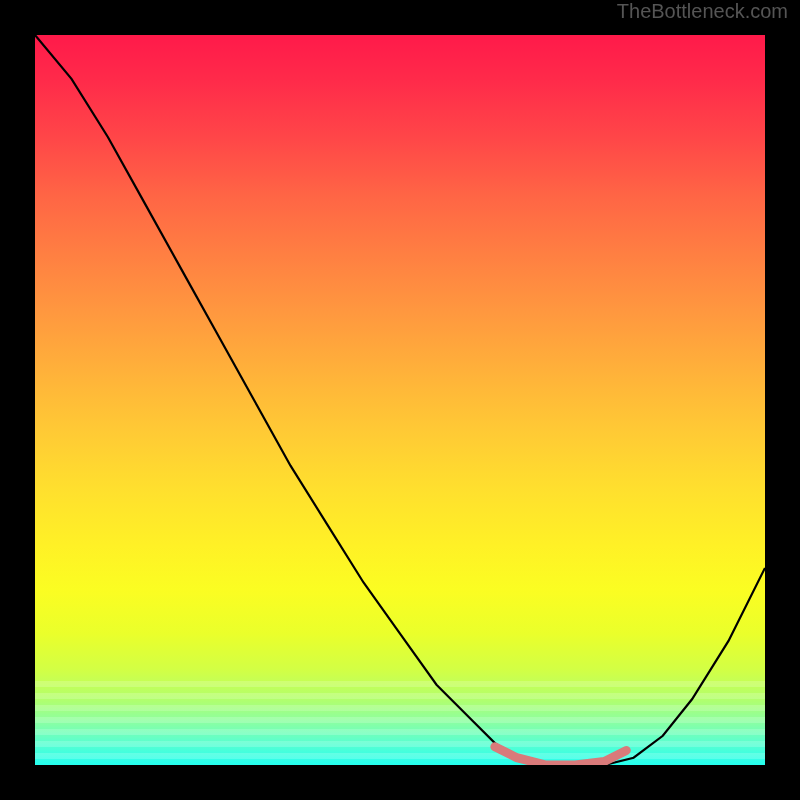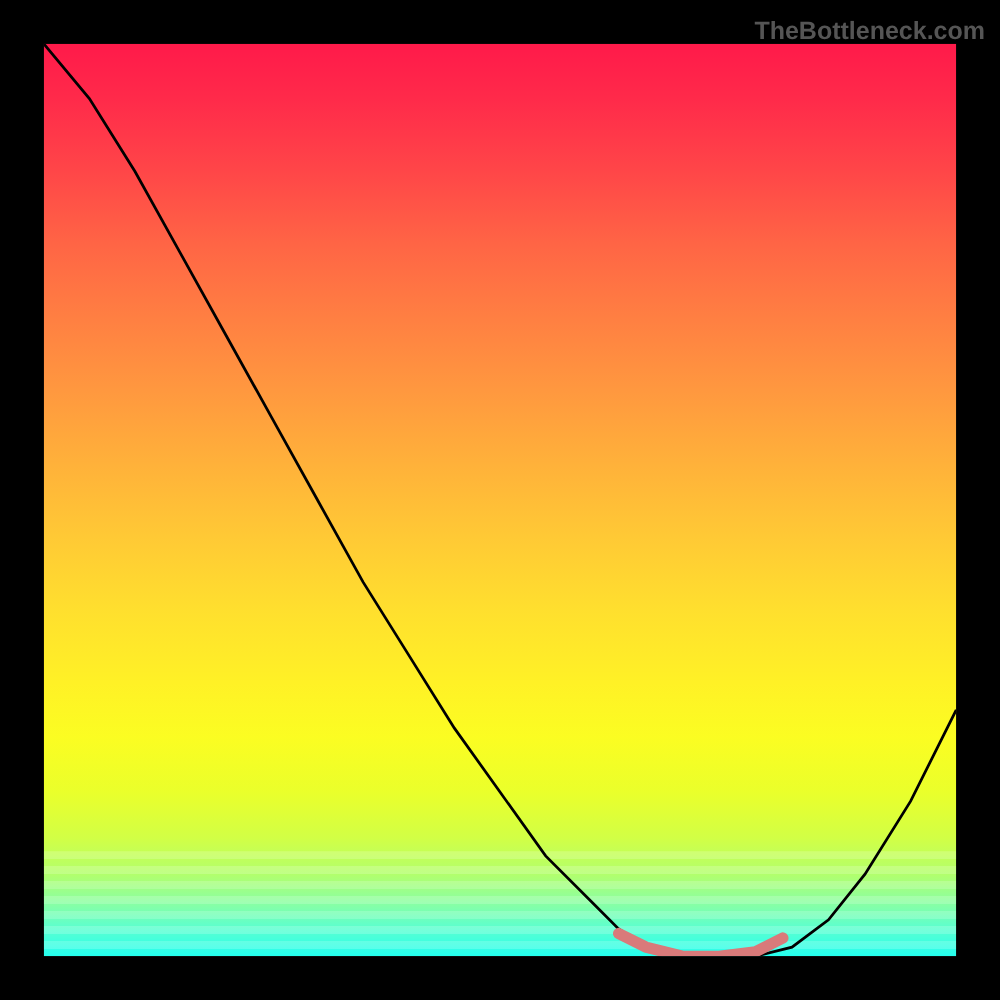--- a/index.html
+++ b/index.html
@@ -5,25 +5,25 @@
   * { margin: 0; padding: 0; box-sizing: border-box; }
   body {
     width: 800px;
     height: 800px;
     background: #000;
     position: relative;
     font-family: Arial, sans-serif;
   }
   .watermark {
     position: absolute;
-    top: 14px;
+    top: 0;
     right: 12px;
     color: #555;
     font-size: 20px;
-    font-weight: 700;
+    font-weight: 400;
     z-index: 10;
   }
   .plot-area {
     position: absolute;
     left: 35px;
     top: 35px;
     width: 730px;
     height: 730px;
     overflow: hidden;
   }

